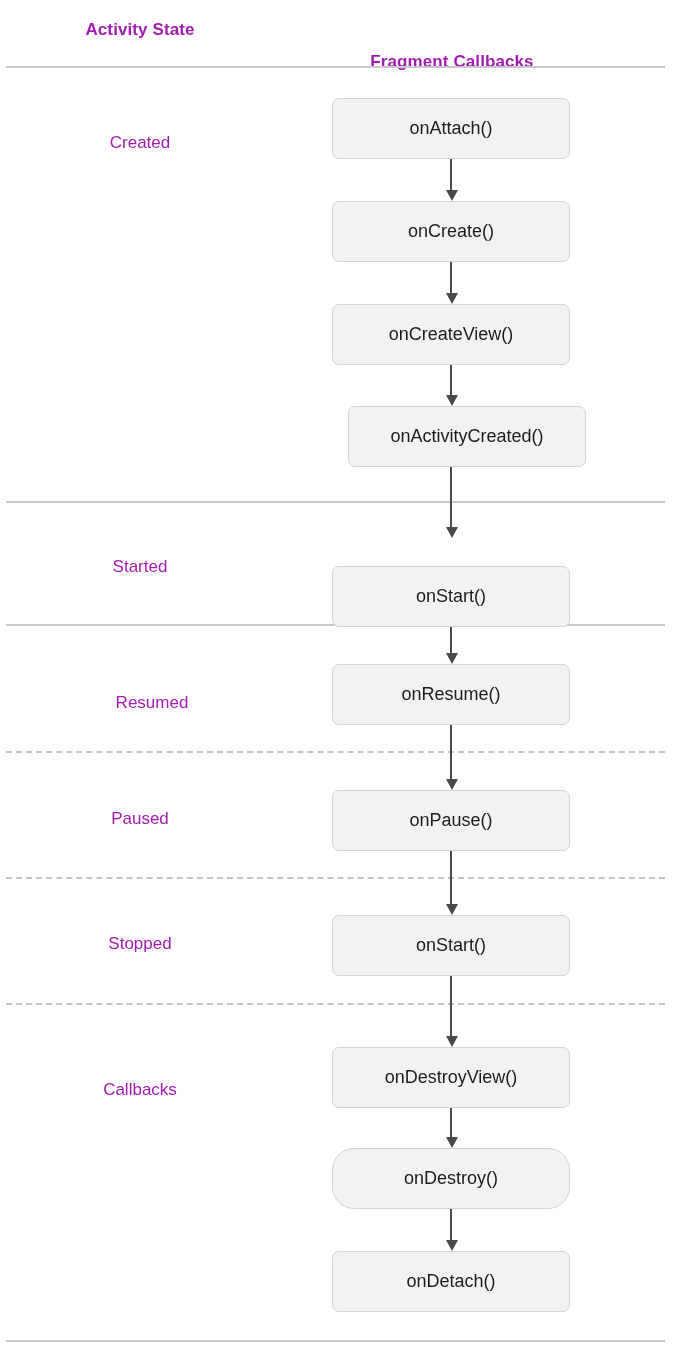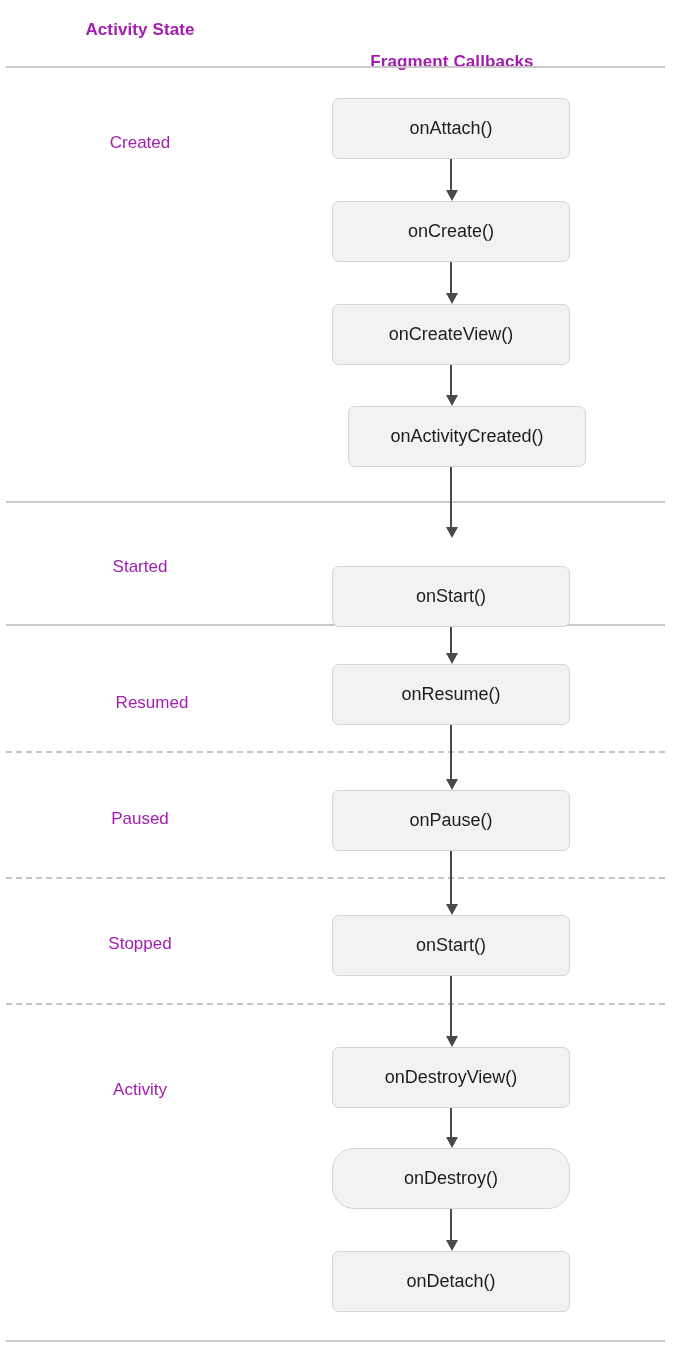--- a/index.html
+++ b/index.html
@@ -119,21 +119,21 @@
       <div class="rule dashed" style="top: 1003px;"></div>
       <div class="rule solid" style="top: 1340px;"></div>
     </div>
 
   <div id="states-layer">
       <div class="state-label" style="top: 133px;">Created</div>
       <div class="state-label" style="top: 557px;">Started</div>
       <div class="state-label" style="top: 693px; margin-left: 12px;">Resumed</div>
       <div class="state-label" style="top: 809px;">Paused</div>
       <div class="state-label" style="top: 934px;">Stopped</div>
-      <div class="state-label" style="top: 1080px;">Activity</div>
+      <div class="state-label" style="top: 1080px;">Callbacks</div>
     </div>
 
   <div id="arrows-layer">
       <div class="arrow" style="top: 159px; height: 42px;">
         <div class="shaft" style="height: 32px;"></div>
         <div class="head" style="top: 31px;"></div>
       </div>
       <div class="arrow" style="top: 262px; height: 42px;">
         <div class="shaft" style="height: 32px;"></div>
         <div class="head" style="top: 31px;"></div>

